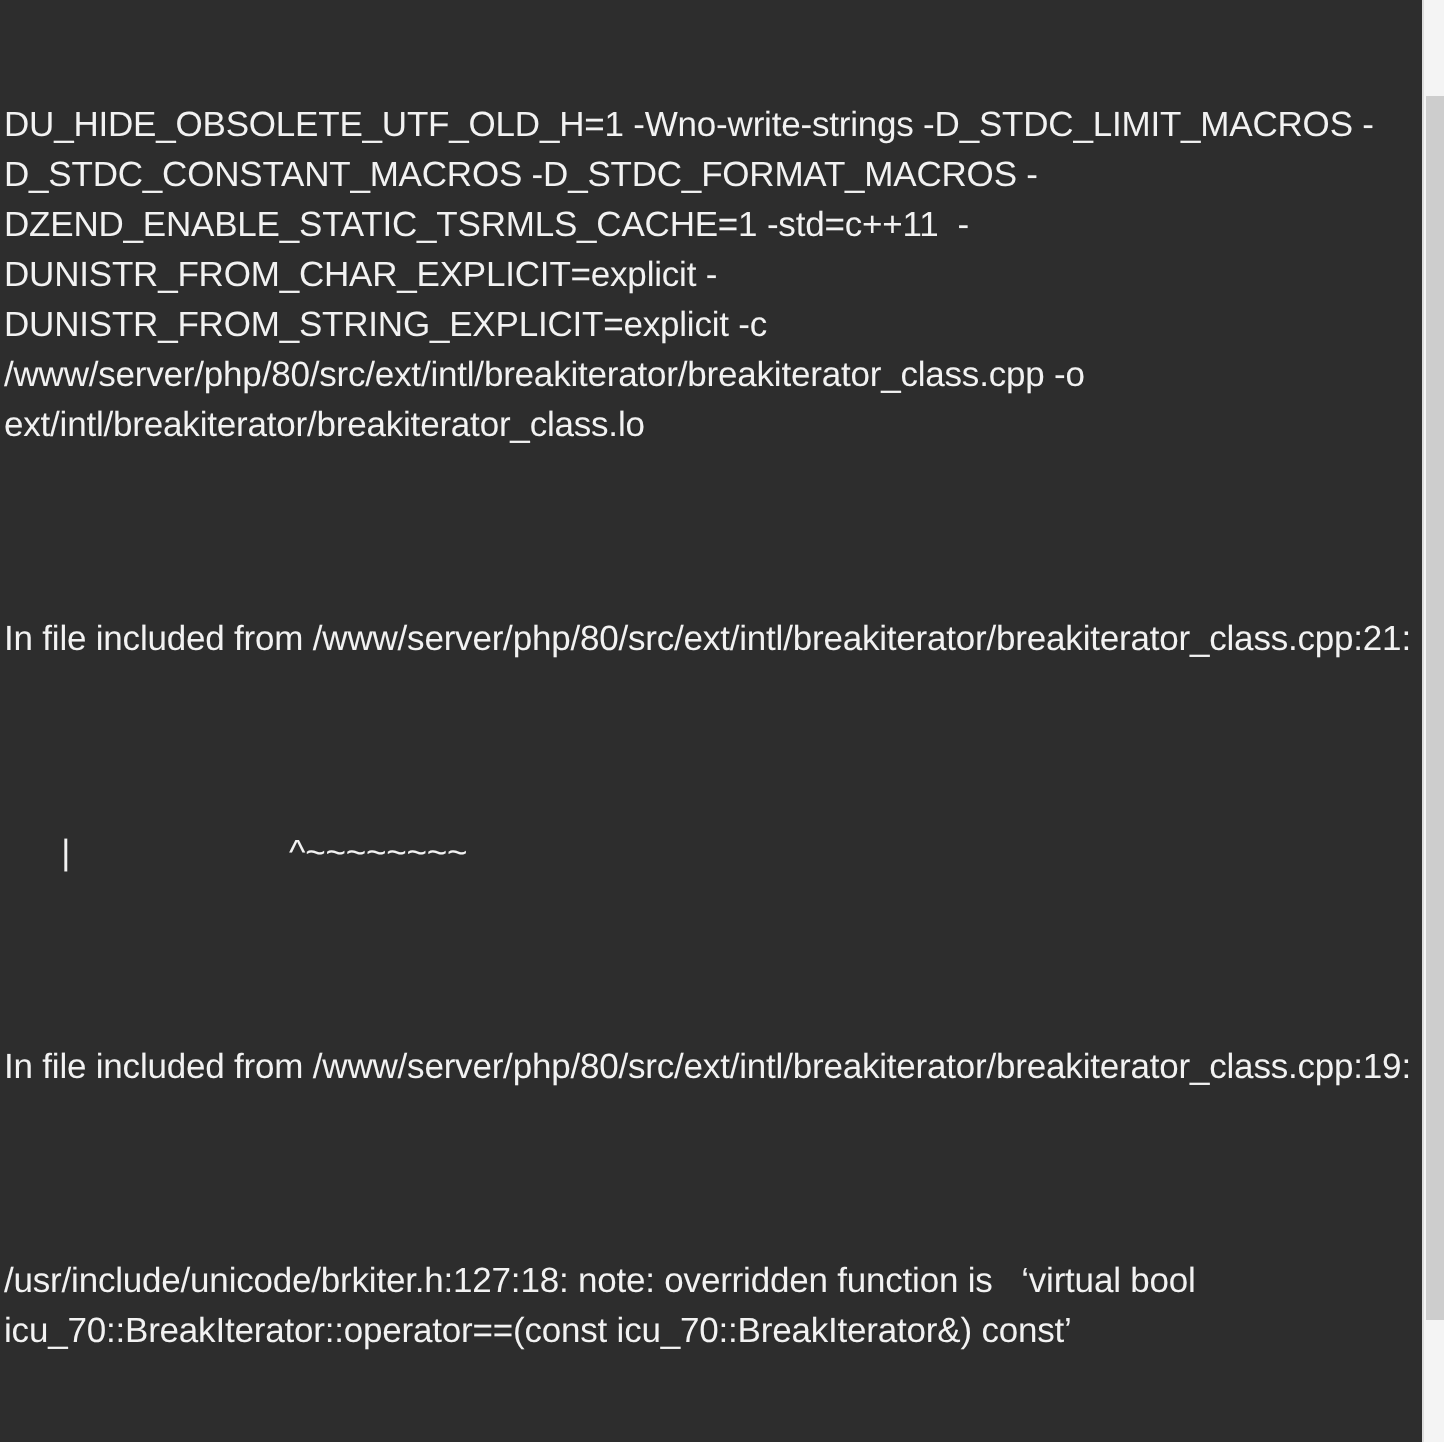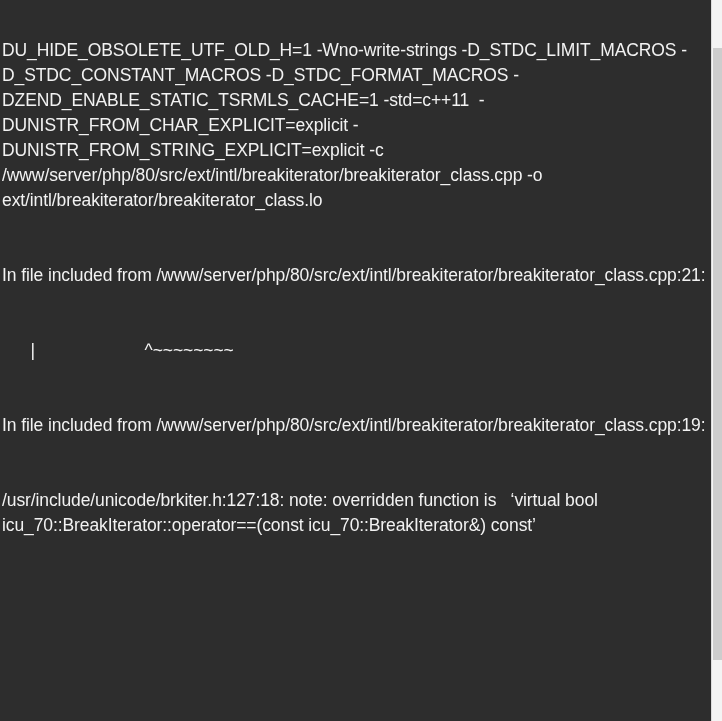--- a/index.html
+++ b/index.html
@@ -19,38 +19,39 @@
     width: 722px; height: 721px;
     background: #2d2d2d;
     overflow: hidden;
   }
 
   #console-output {
     position: absolute;
     left: 0; top: 0;
     width: 711px;
     height: 721px;
-    padding: 0 4px 0 2px;
+    padding: 12px 4px 0 2px;
     color: #f2f2f2;
     font-family: "Liberation Sans", "DejaVu Sans", sans-serif;
     font-size: 17.5px;
     line-height: 25px;
     letter-spacing: -0.1px;
     white-space: pre-wrap;
     word-break: break-word;
     overflow-wrap: anywhere;
     overflow: hidden;
   }
 
   .log-line {
     display: block;
     white-space: pre-wrap;
     word-break: break-word;
     overflow-wrap: anywhere;
     min-height: 25px;
+    margin-top: 32px;
   }
 
   
   .log-line.clipped-top {
     margin-top: -12px;
   }
 
   
   #console-scrollbar {
     position: absolute;

